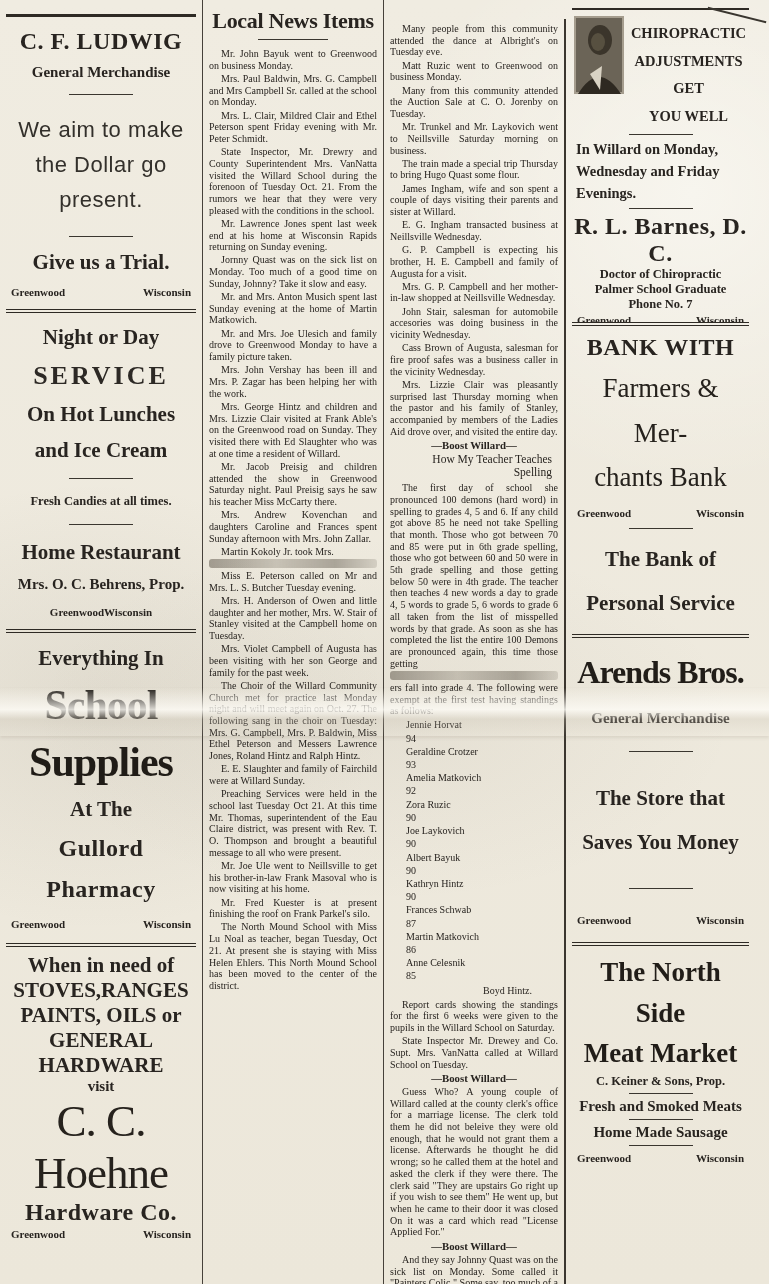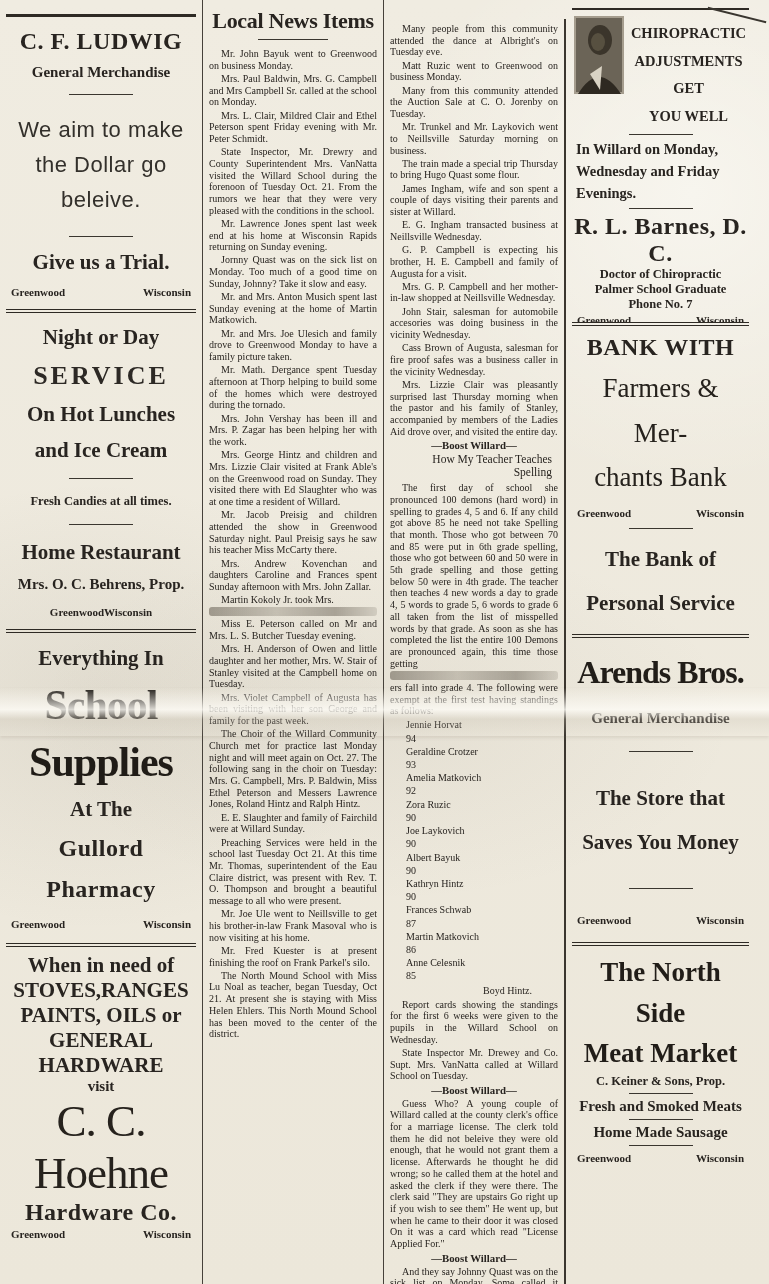--- a/index.html
+++ b/index.html
@@ -80,21 +80,21 @@
   <div class="col col-ads-left">
     <div class="topline"></div>
 
     <section class="ad" style="height:296px;">
       <div class="ad-h-xl">C. F. LUDWIG</div>
       <div class="ad-h-md">General Merchandise</div>
       <div class="divider"></div>
       <div class="slogan">
         <div>We aim to make</div>
         <div>the Dollar go</div>
-        <div>beleive.</div>
+        <div>present.</div>
       </div>
       <div class="divider"></div>
       <div class="ad-h-lg">Give us a Trial.</div>
       <div class="cityrow">
         <span>Greenwood</span>
         <span>Wisconsin</span>
       </div>
     </section>
 
     <section class="ad" style="height:320px;align-items:center;">
@@ -147,21 +147,20 @@
     <div class="headline-rule"></div>
     <div class="news-body">
         <p class="news-p">Mr. John Bayuk went to Greenwood on business Monday.</p>
         <p class="news-p">Mrs. Paul Baldwin, Mrs. G. Campbell and Mrs Campbell Sr. called at the school on Monday.</p>
         <p class="news-p">Mrs. L. Clair, Mildred Clair and Ethel Peterson spent Friday evening with Mr. Peter Schmidt.</p>
         <p class="news-p">State Inspector, Mr. Drewry and County Superintendent Mrs. VanNatta visited the Willard School during the forenoon of Tuesday Oct. 21. From the rumors we hear that they were very pleased with the conditions in the school.</p>
         <p class="news-p">Mr. Lawrence Jones spent last week end at his home at Wisconsin Rapids returning on Sunday evening.</p>
         <p class="news-p">Jornny Quast was on the sick list on Monday. Too much of a good time on Sunday, Johnny? Take it slow and easy.</p>
         <p class="news-p">Mr. and Mrs. Anton Musich spent last Sunday evening at the home of Martin Matkowich.</p>
         <p class="news-p">Mr. and Mrs. Joe Ulesich and family drove to Greenwood Monday to have a family picture taken.</p>
-        <p class="news-p">Mr. Math. Dergance spent Tuesday afternoon at Thorp helping to build some of the homes which were destroyed during the tornado.</p>
         <p class="news-p">Mrs. John Vershay has been ill and Mrs. P. Zagar has been helping her with the work.</p>
         <p class="news-p">Mrs. George Hintz and children and Mrs. Lizzie Clair visited at Frank Able's on the Greenwood road on Sunday. They visited there with Ed Slaughter who was at one time a resident of Willard.</p>
         <p class="news-p">Mr. Jacob Preisig and children attended the show in Greenwood Saturday night. Paul Preisig says he saw his teacher Miss McCarty there.</p>
         <p class="news-p">Mrs. Andrew Kovenchan and daughters Caroline and Frances spent Sunday afternoon with Mrs. John Zallar.</p>
         <p class="news-p">Martin Kokoly Jr. took Mrs.</p>
         <div class="smudge-line"></div>
         <p class="news-p">Miss E. Peterson called on Mr and Mrs. L. S. Butcher Tuesday evening.</p>
         <p class="news-p">Mrs. H. Anderson of Owen and little daughter and her mother, Mrs. W. Stair of Stanley visited at the Campbell home on Tuesday.</p>
         <p class="news-p">Mrs. Violet Campbell of Augusta has been visiting with her son George and family for the past week.</p>
         <p class="news-p">The Choir of the Willard Community Church met for practice last Monday night and will meet again on Oct. 27. The following sang in the choir on Tuesday: Mrs. G. Campbell, Mrs. P. Baldwin, Miss Ethel Peterson and Messers Lawrence Jones, Roland Hintz and Ralph Hintz.</p>
@@ -228,21 +227,21 @@
           <div class="standing-row">
             <span>Martin Matkovich</span>
             <span>86</span>
           </div>
           <div class="standing-row">
             <span>Anne Celesnik</span>
             <span>85</span>
           </div>
         </div>
         <div class="signature">Boyd Hintz.</div>
-        <p class="news-p">Report cards showing the standings for the first 6 weeks were given to the pupils in the Willard School on Wednesday.</p>
+        <p class="news-p">Report cards showing the standings for the first 6 weeks were given to the pupils in the Willard School on Saturday.</p>
         <p class="news-p">State Inspector Mr. Drewey and Co. Supt. Mrs. VanNatta called at Willard School on Tuesday.</p>
         <div class="subhead-center">—Boost Willard—</div>
         <p class="news-p">Guess Who? A young couple of Willard called at the county clerk's office for a marriage license. The clerk told them he did not beleive they were old enough, that he would not grant them a license. Afterwards he thought he did wrong; so he called them at the hotel and asked the clerk if they were there. The clerk said "They are upstairs Go right up if you wish to see them" He went up, but when he came to their door it was closed On it was a card which read "License Applied For."</p>
         <div class="subhead-center">—Boost Willard—</div>
         <p class="news-p">And they say Johnny Quast was on the sick list on Monday. Some called it "Painters Colic." Some say, too much of a good thing sometimes has bad effects, eh what?</p>
       </div>
   </div>
 
   <div class="col col-ads-right">
     <div class="topline-thin"></div>

